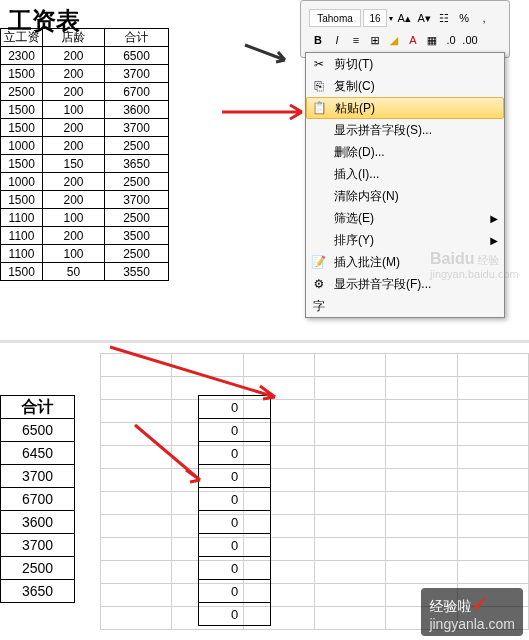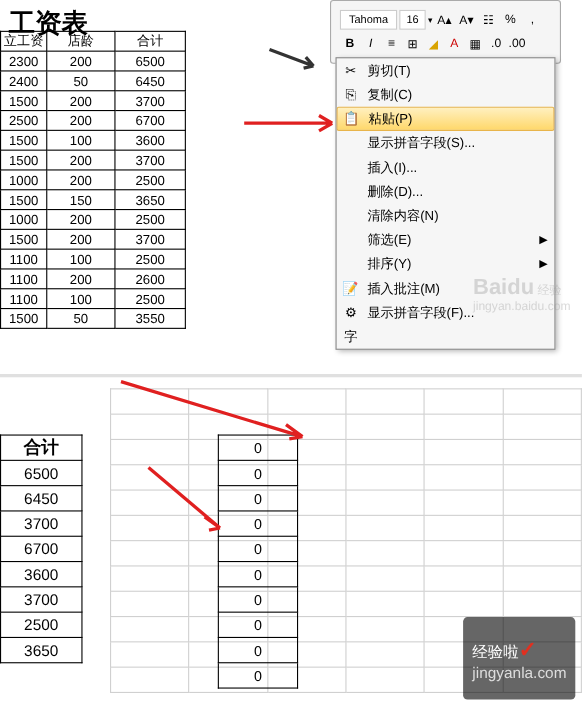--- a/index.html
+++ b/index.html
@@ -38,21 +38,21 @@
 .ctx-item { display: flex; align-items: center; height: 22px; padding: 0 6px 0 28px; position: relative; font-size: 12px; cursor: pointer; }
 .ctx-item.hover { background: linear-gradient(#fff0c0, #ffd86b); border: 1px solid #e8b44a; border-radius: 2px; }
 .ctx-item .icon { position: absolute; left: 4px; width: 18px; height: 18px; display: flex; align-items: center; justify-content: center; font-size: 12px; }
 .ctx-item .arrow-r { margin-left: auto; font-size: 10px; }
 
 
 .red-arrow1 { position: absolute; top: 102px; left: 220px; }
 
 
 .wm1 { position: absolute; top: 250px; left: 430px; color: rgba(150,150,150,0.35); font-size: 11px; }
-.wm1 .big { font-size: 20px; font-weight: bold; }
+.wm1 .big { font-size: 16px; font-weight: bold; }
 
 
 .bot-section { position: absolute; top: 340px; left: 0; width: 529px; height: 300px; border-top: 3px solid #e0e0e0; }
 
 
 .grid-bg { position: absolute; top: 10px; left: 100px; }
 .grid-bg table { border-collapse: collapse; }
 .grid-bg td { border: 1px solid #d0d0d0; width: 72px; height: 23px; }
 
 
@@ -63,21 +63,21 @@
 
 
 .table3 { position: absolute; top: 52px; left: 198px; border-collapse: collapse; }
 .table3 td { border: 1px solid #000; text-align: center; height: 23px; width: 72px; font-size: 13px; }
 
 
 .red-arrow2 { position: absolute; top: 342px; left: 105px; }
 .red-arrow3 { position: absolute; top: 420px; left: 130px; }
 
 
-.wm2 { position: absolute; bottom: 4px; right: 6px; color: #fff; background: rgba(0,0,0,0.6); padding: 17px 8px; border-radius: 4px; font-size: 14px; display: flex; align-items: flex-end; gap: 4px; }
+.wm2 { position: absolute; bottom: 4px; right: 6px; color: #fff; background: rgba(0,0,0,0.6); padding: 4px 8px; border-radius: 4px; font-size: 14px; display: flex; align-items: flex-end; gap: 4px; }
 .wm2 .check { color: #e03020; font-size: 20px; font-weight: bold; }
 .wm2 .sub { font-size: 14px; display: block; color: #ddd; }
 
 svg { display: block; }
 </style>
 </head>
 <body>
 
 <div class="top-section">
   <div class="title">工资表</div>
@@ -90,25 +90,20 @@
       <th class="col-c">合计</th>
     </tr>
       </thead>
     <tbody id="t1body">
         <tr>
           <td class="col-a">2300</td>
           <td class="col-b">200</td>
           <td class="col-c">6500</td>
         </tr>
         <tr>
-          <td class="col-a">2400</td>
-          <td class="col-b">50</td>
-          <td class="col-c">6450</td>
-        </tr>
-        <tr>
           <td class="col-a">1500</td>
           <td class="col-b">200</td>
           <td class="col-c">3700</td>
         </tr>
         <tr>
           <td class="col-a">2500</td>
           <td class="col-b">200</td>
           <td class="col-c">6700</td>
         </tr>
         <tr>
@@ -142,21 +137,21 @@
           <td class="col-c">3700</td>
         </tr>
         <tr>
           <td class="col-a">1100</td>
           <td class="col-b">100</td>
           <td class="col-c">2500</td>
         </tr>
         <tr>
           <td class="col-a">1100</td>
           <td class="col-b">200</td>
-          <td class="col-c">2600</td>
+          <td class="col-c">3500</td>
         </tr>
         <tr>
           <td class="col-a">1100</td>
           <td class="col-b">100</td>
           <td class="col-c">2500</td>
         </tr>
         <tr>
           <td class="col-a">1500</td>
           <td class="col-b">50</td>
           <td class="col-c">3550</td>
@@ -202,25 +197,25 @@
       <div class="ctx-item hover">
         <span class="icon">📋</span>
         <span>粘贴(P)</span>
       </div>
       <div class="ctx-item">
         <span class="icon"></span>
         <span>显示拼音字段(S)...</span>
       </div>
       <div class="ctx-item">
         <span class="icon"></span>
+        <span>删除(D)...</span>
+      </div>
+      <div class="ctx-item">
+        <span class="icon"></span>
         <span>插入(I)...</span>
-      </div>
-      <div class="ctx-item">
-        <span class="icon"></span>
-        <span>删除(D)...</span>
       </div>
       <div class="ctx-item">
         <span class="icon"></span>
         <span>清除内容(N)</span>
       </div>
       <div class="ctx-item">
         <span class="icon"></span>
         <span>筛选(E)</span>
         <span class="arrow-r">▶</span>
       </div>

